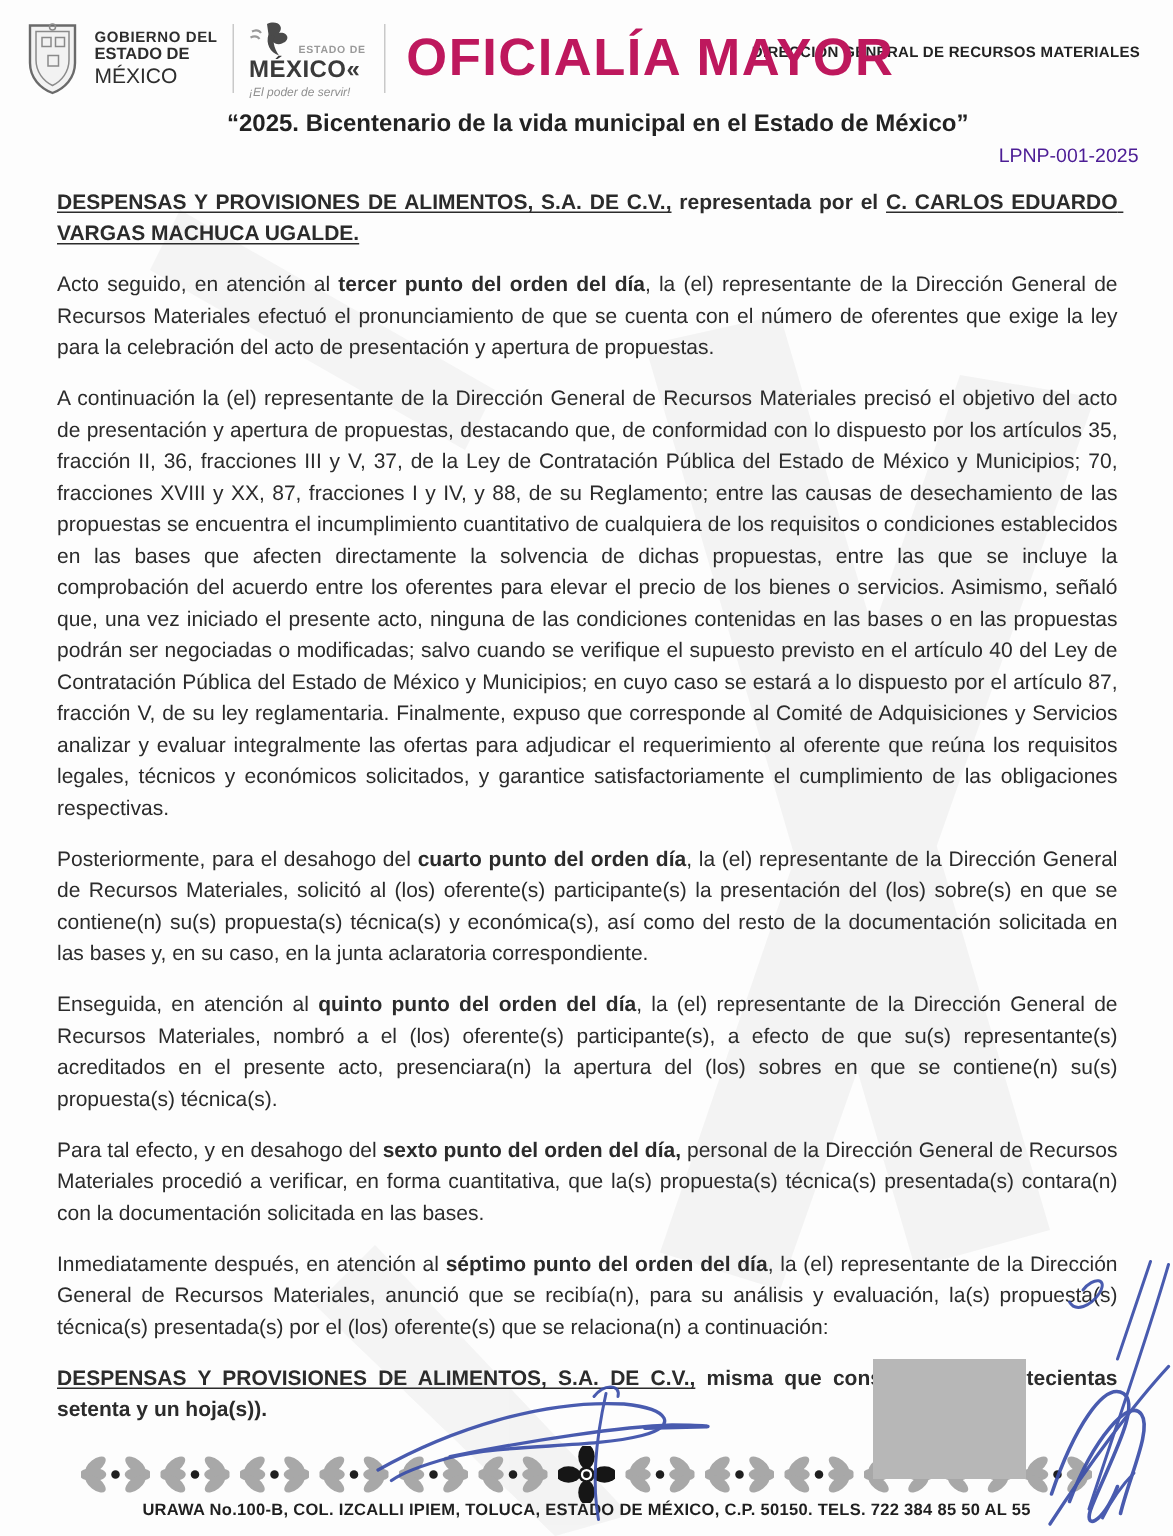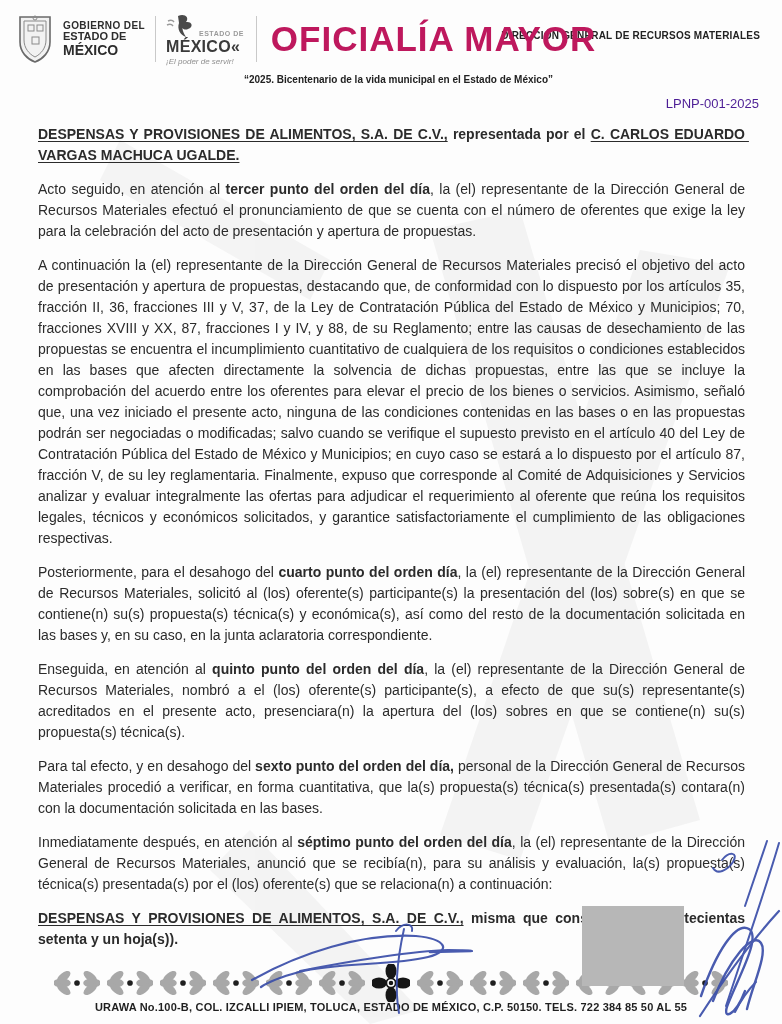--- a/index.html
+++ b/index.html
@@ -13,31 +13,31 @@
 
   
   .watermark{position:absolute;inset:0;z-index:0;pointer-events:none;}
 
   
   .header{position:absolute;top:10px;left:10px;right:18px;height:58px;z-index:2;display:flex;align-items:center;}
   .logo-block1{display:flex;align-items:center;gap:7px;padding:0 10px 0 4px;}
   .shield-text{line-height:1.04;color:#2d2d2d;}
   .shield-text .l1{font-size:10px;font-weight:700;letter-spacing:.4px;}
   .shield-text .l2{font-size:11px;font-weight:800;}
-  .shield-text .l3{font-size:14px;font-weight:700;}
+  .shield-text .l3{font-size:14px;font-weight:400;}
   .vdiv{width:1px;height:46px;background:#c9c9c9;}
   .logo-block2{padding:0 12px 0 10px;position:relative;}
   .lb2-row{display:flex;align-items:flex-end;gap:3px;}
   .lb2-estado{font-size:7px;color:#9a9a9a;font-weight:700;letter-spacing:.5px;margin-bottom:2px;}
   .lb2-mexico{font-size:16px;font-weight:800;color:#3a3a3a;letter-spacing:.3px;line-height:1;}
   .lb2-tag{font-size:8px;font-style:italic;color:#8f8f8f;margin-top:2px;}
   .main-title{font-size:35px;font-weight:700;letter-spacing:1px;color:#be185d;padding-left:14px;white-space:nowrap;}
   .dept{position:absolute;right:22px;top:30px;font-size:10px;font-weight:700;letter-spacing:.2px;color:#222;}
 
-  .motto{position:absolute;top:74px;left:0;right:0;text-align:center;font-size:10px;font-weight:700;color:#222;z-index:2;padding-left:15px;}
+  .motto{position:absolute;top:74px;left:0;right:0;text-align:center;font-size:16px;font-weight:700;color:#222;z-index:2;padding-left:15px;}
   .refnum{position:absolute;top:96px;left:52px;width:707px;text-align:right;font-size:13px;font-weight:400;color:#4c1d95;z-index:2;}
 
   
   .content{position:absolute;top:124px;left:38px;width:707px;z-index:2;}
   .content p{margin:0 0 13px 0;font-size:14px;line-height:21px;text-align:justify;color:#2b2b2b;}
   .content p span{white-space:pre-wrap;}
 
   
   .redaction{position:absolute;left:582px;top:906px;width:102px;height:80px;background:#b7b7b7;z-index:5;}
   .ornament-band{position:absolute;left:54px;top:964px;width:674px;height:38px;display:flex;align-items:center;justify-content:space-between;z-index:3;}

